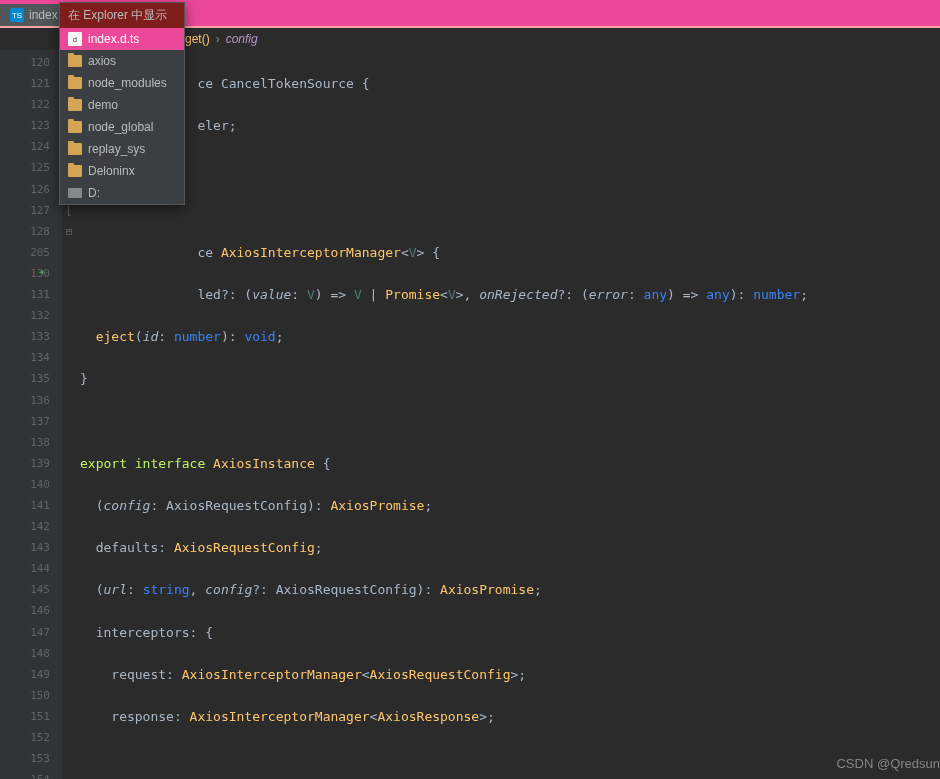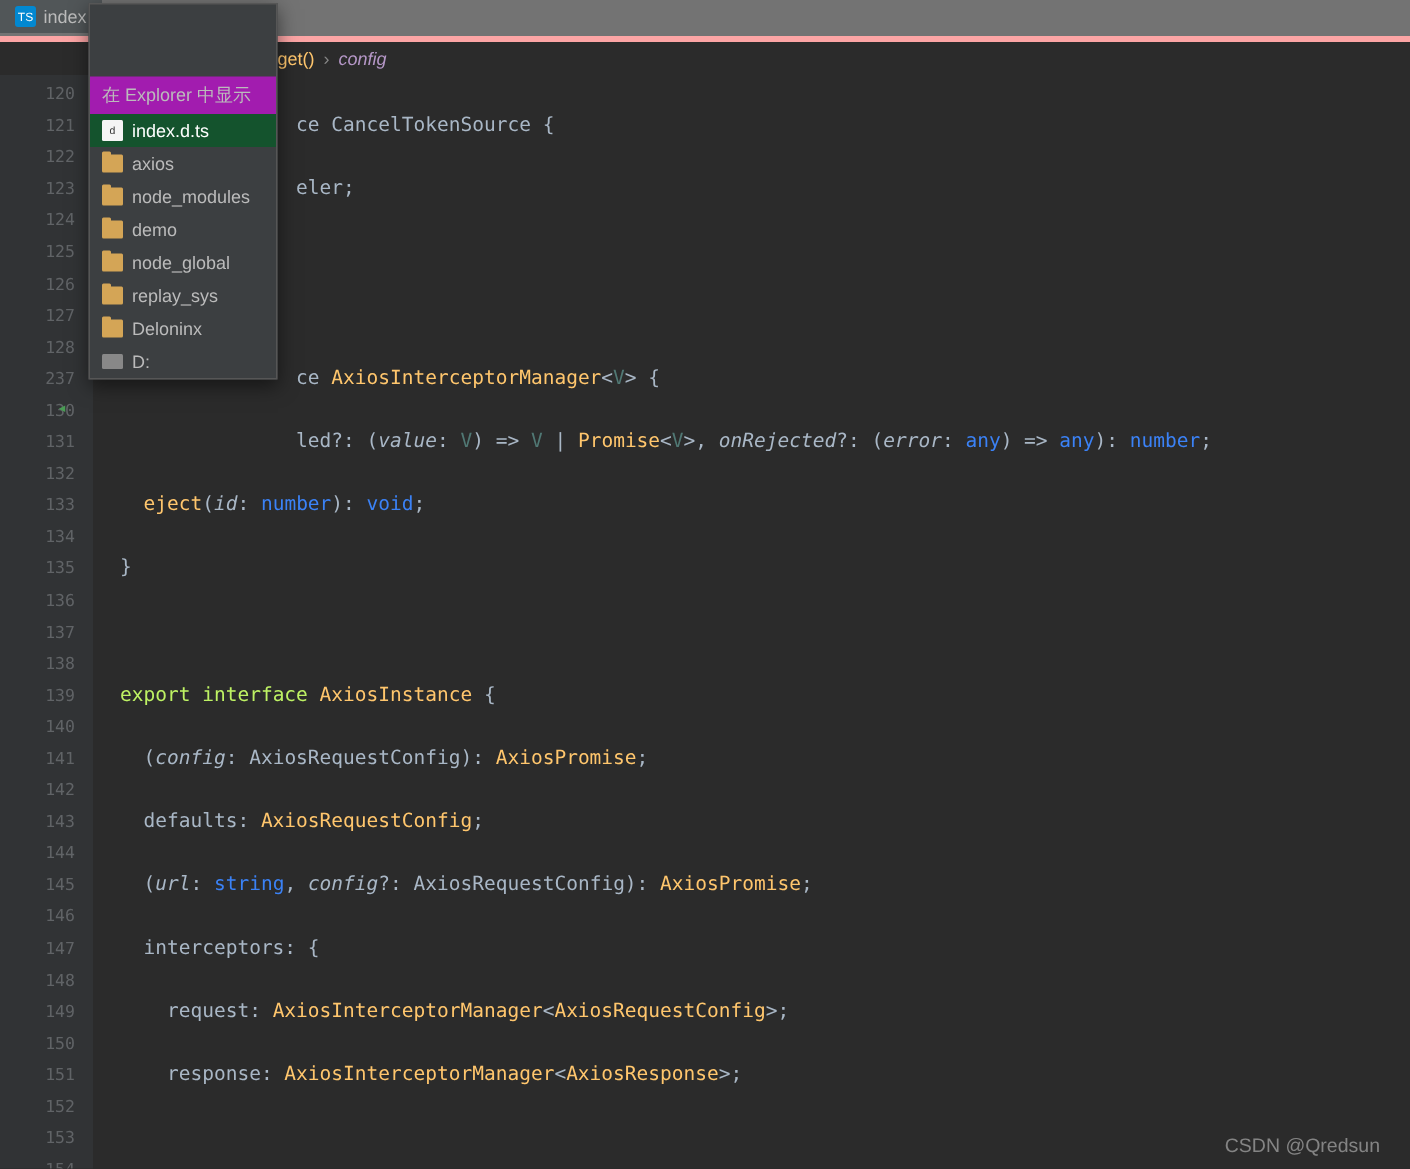--- a/index.html
+++ b/index.html
@@ -7,25 +7,25 @@
   background: #2b2b2b;
   color: #a9b7c6;
   font-family: 'Menlo', 'Consolas', monospace;
   font-size: 13px;
   width: 940px;
   height: 779px;
   overflow: hidden;
   position: relative;
 }
 .tab-bar {
-  background: #737373;
+  background: #ec4899;
   height: 28px;
   display: flex;
-  align-items: flex-start;
-  border-bottom: 4px solid #fca5a5;
+  align-items: flex-end;
+  border-bottom: 2px solid #fca5a5;
 }
 .tab {
   background: #515658;
   color: #bbb;
   padding: 4px 10px;
   display: flex;
   align-items: center;
   gap: 5px;
   font-size: 12px;
   font-family: sans-serif;
@@ -48,33 +48,32 @@
   background: #3c3f41;
   border: 1px solid #565656;
   box-shadow: 0 4px 12px rgba(0,0,0,0.5);
   z-index: 100;
   font-family: sans-serif;
   font-size: 12px;
 }
 .context-menu-title {
   padding: 4px 8px;
   color: #bbb;
-  background: #a21caf;
-  margin-top: 48px;
+  background: #7f1d1d;
 }
 .context-menu-item {
   padding: 4px 8px;
   display: flex;
   align-items: center;
   gap: 6px;
   cursor: pointer;
   color: #bbb;
 }
 .context-menu-item.selected {
-  background: #14532d;
+  background: #ec4899;
   color: white;
 }
 .folder-icon {
   width: 14px; height: 12px;
   background: #d4a556;
   border-radius: 1px;
   position: relative;
 }
 .folder-icon::before {
   content: '';
@@ -151,21 +150,21 @@
 }
 .line { padding-left: 4px; position: relative; }
 .kw { color: #bef264; }
 .cls { color: #ffc66d; }
 .fn { color: #ffc66d; }
 .param { color: #a9b7c6; font-style: italic; }
 .gen { color: #507874; }
 .any { color: #3b82f6; }
 .watermark {
   position: absolute;
-  right: 20px;
+  right: 0;
   bottom: 8px;
   color: #aaa;
   font-size: 13px;
   font-family: sans-serif;
   opacity: 0.7;
 }
 </style>
 </head>
 <body>
 
@@ -222,21 +221,21 @@
   <div class="gutter">
     <div>120</div>
       <div>121</div>
       <div>122</div>
       <div>123</div>
       <div>124</div>
     <div>125</div>
       <div>126</div>
       <div>127</div>
       <div>128</div>
-      <div>237</div>
+      <div>205</div>
     <div>130<span class="marker" style="top:211px;">◂</span></div>
     <div>131</div>
       <div>132</div>
       <div>133</div>
       <div>134</div>
     <div>135</div>
       <div>136</div>
       <div>137</div>
       <div>138</div>
       <div>139</div>

